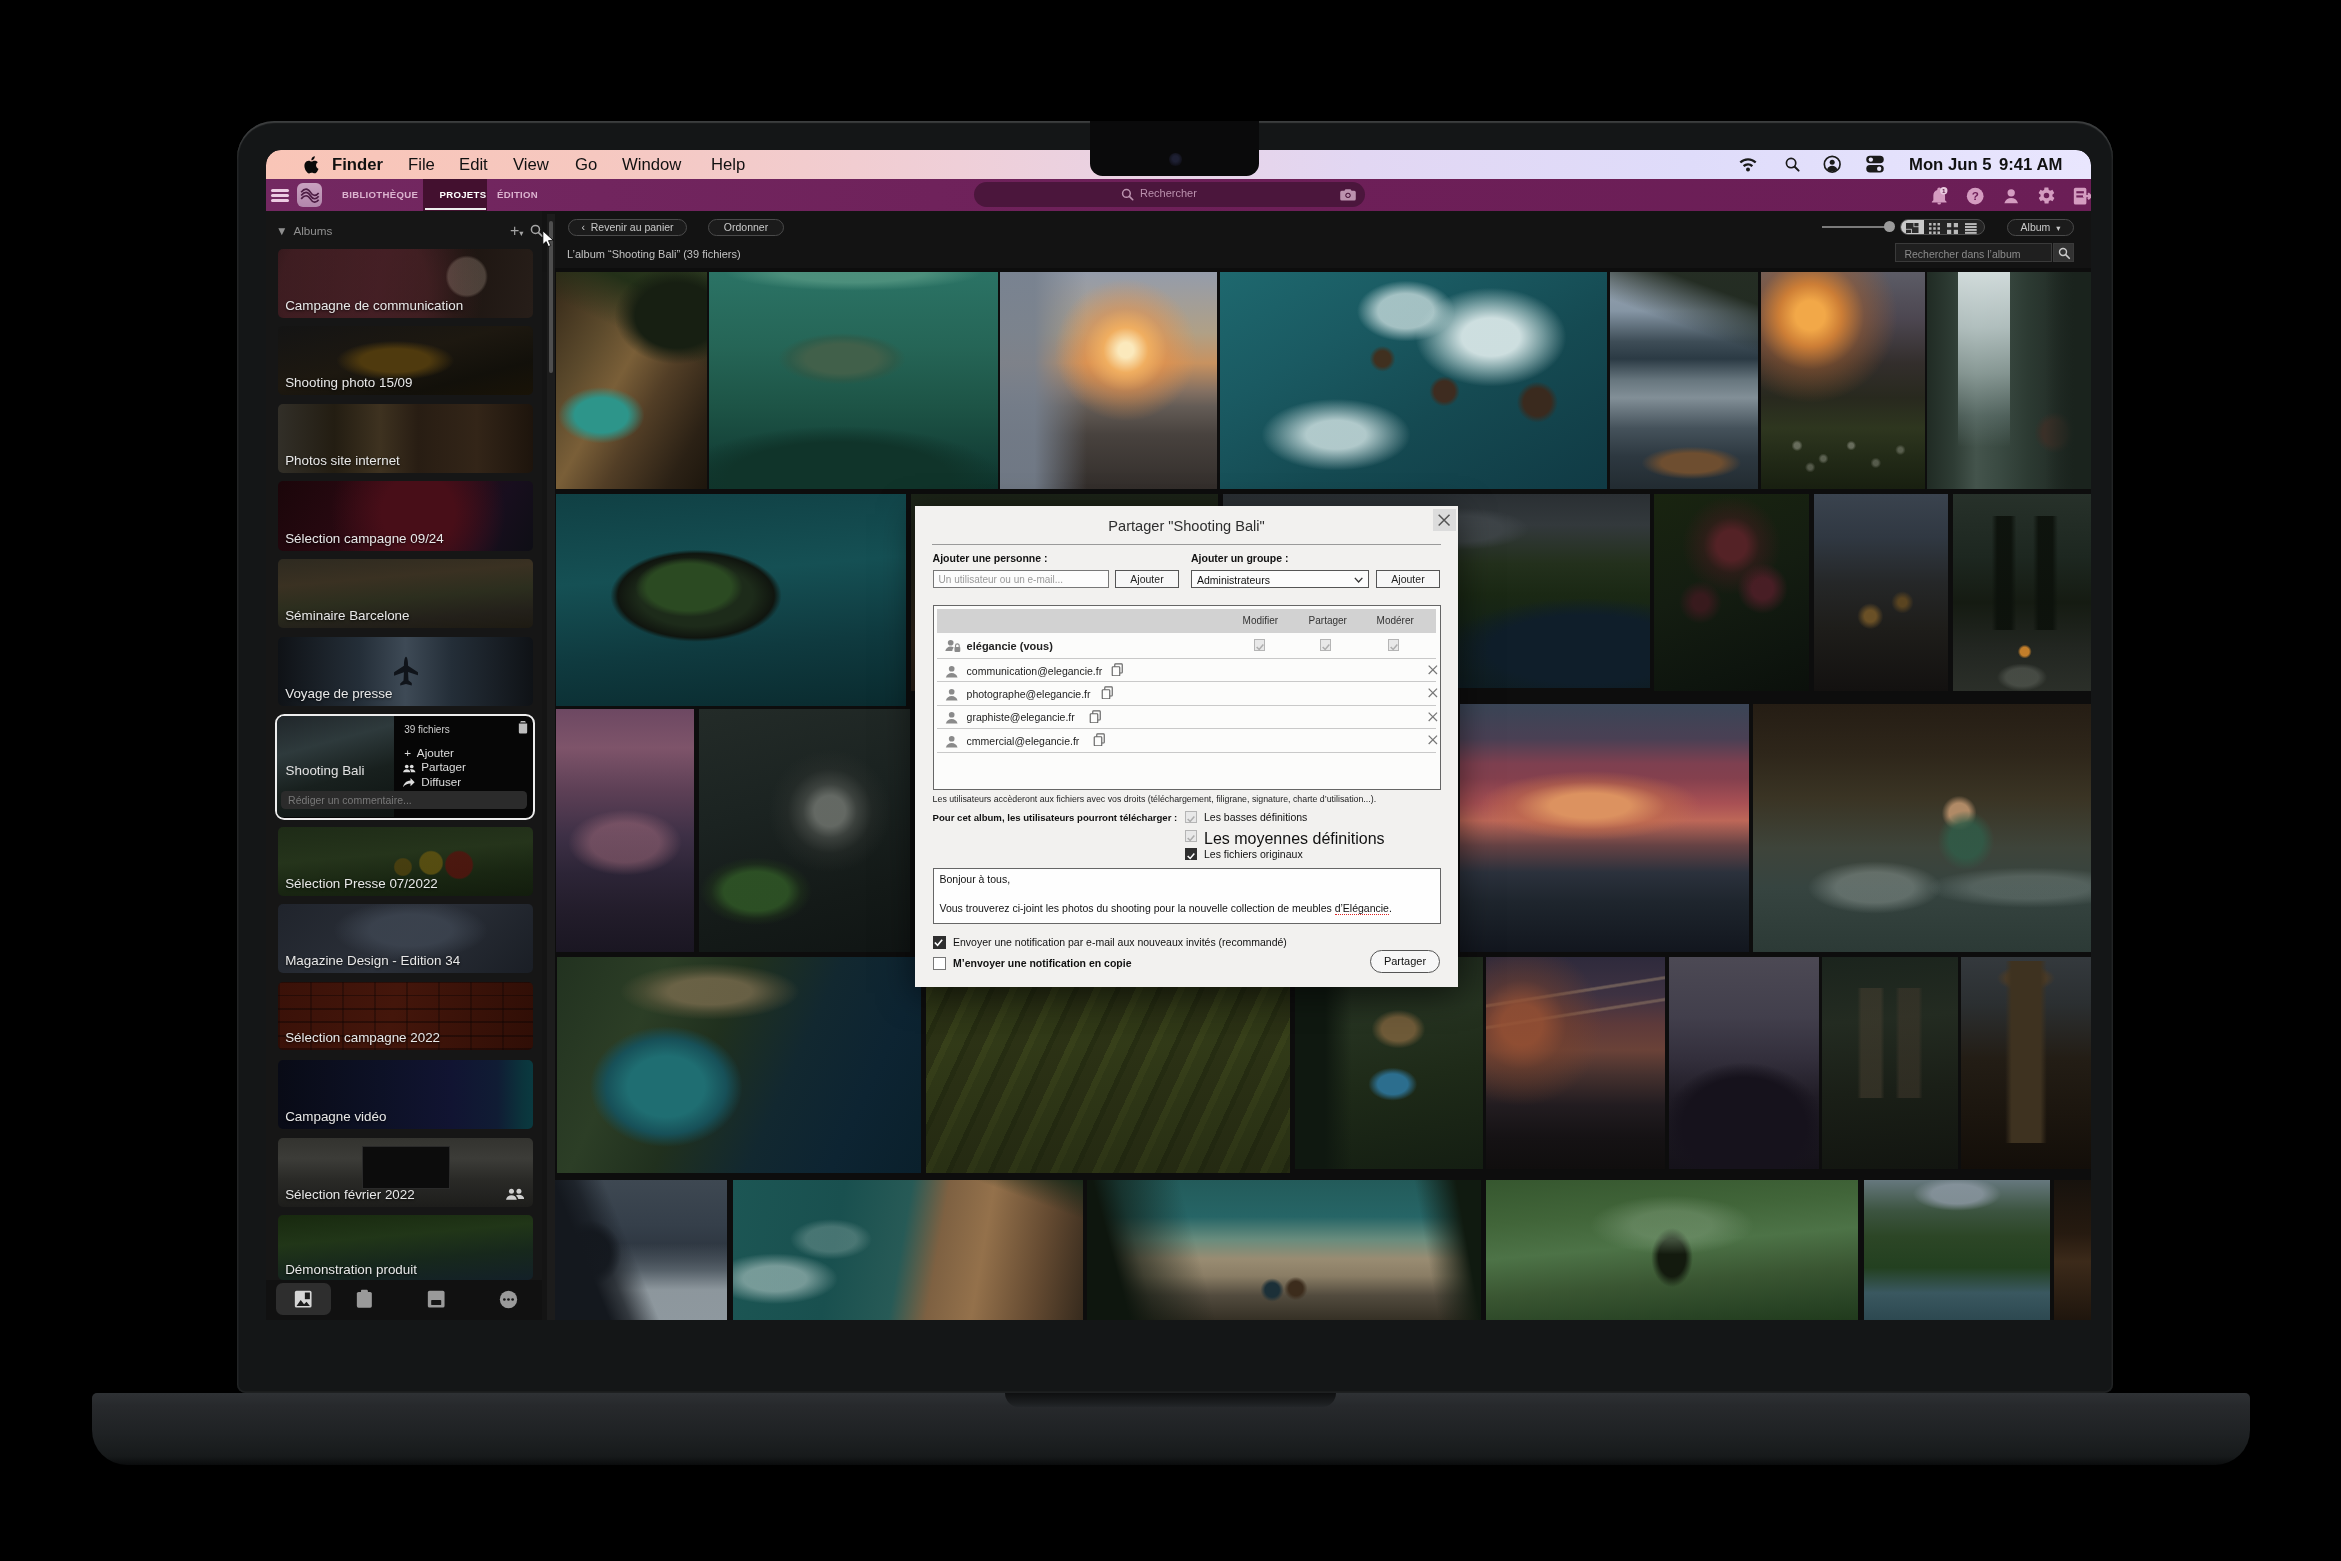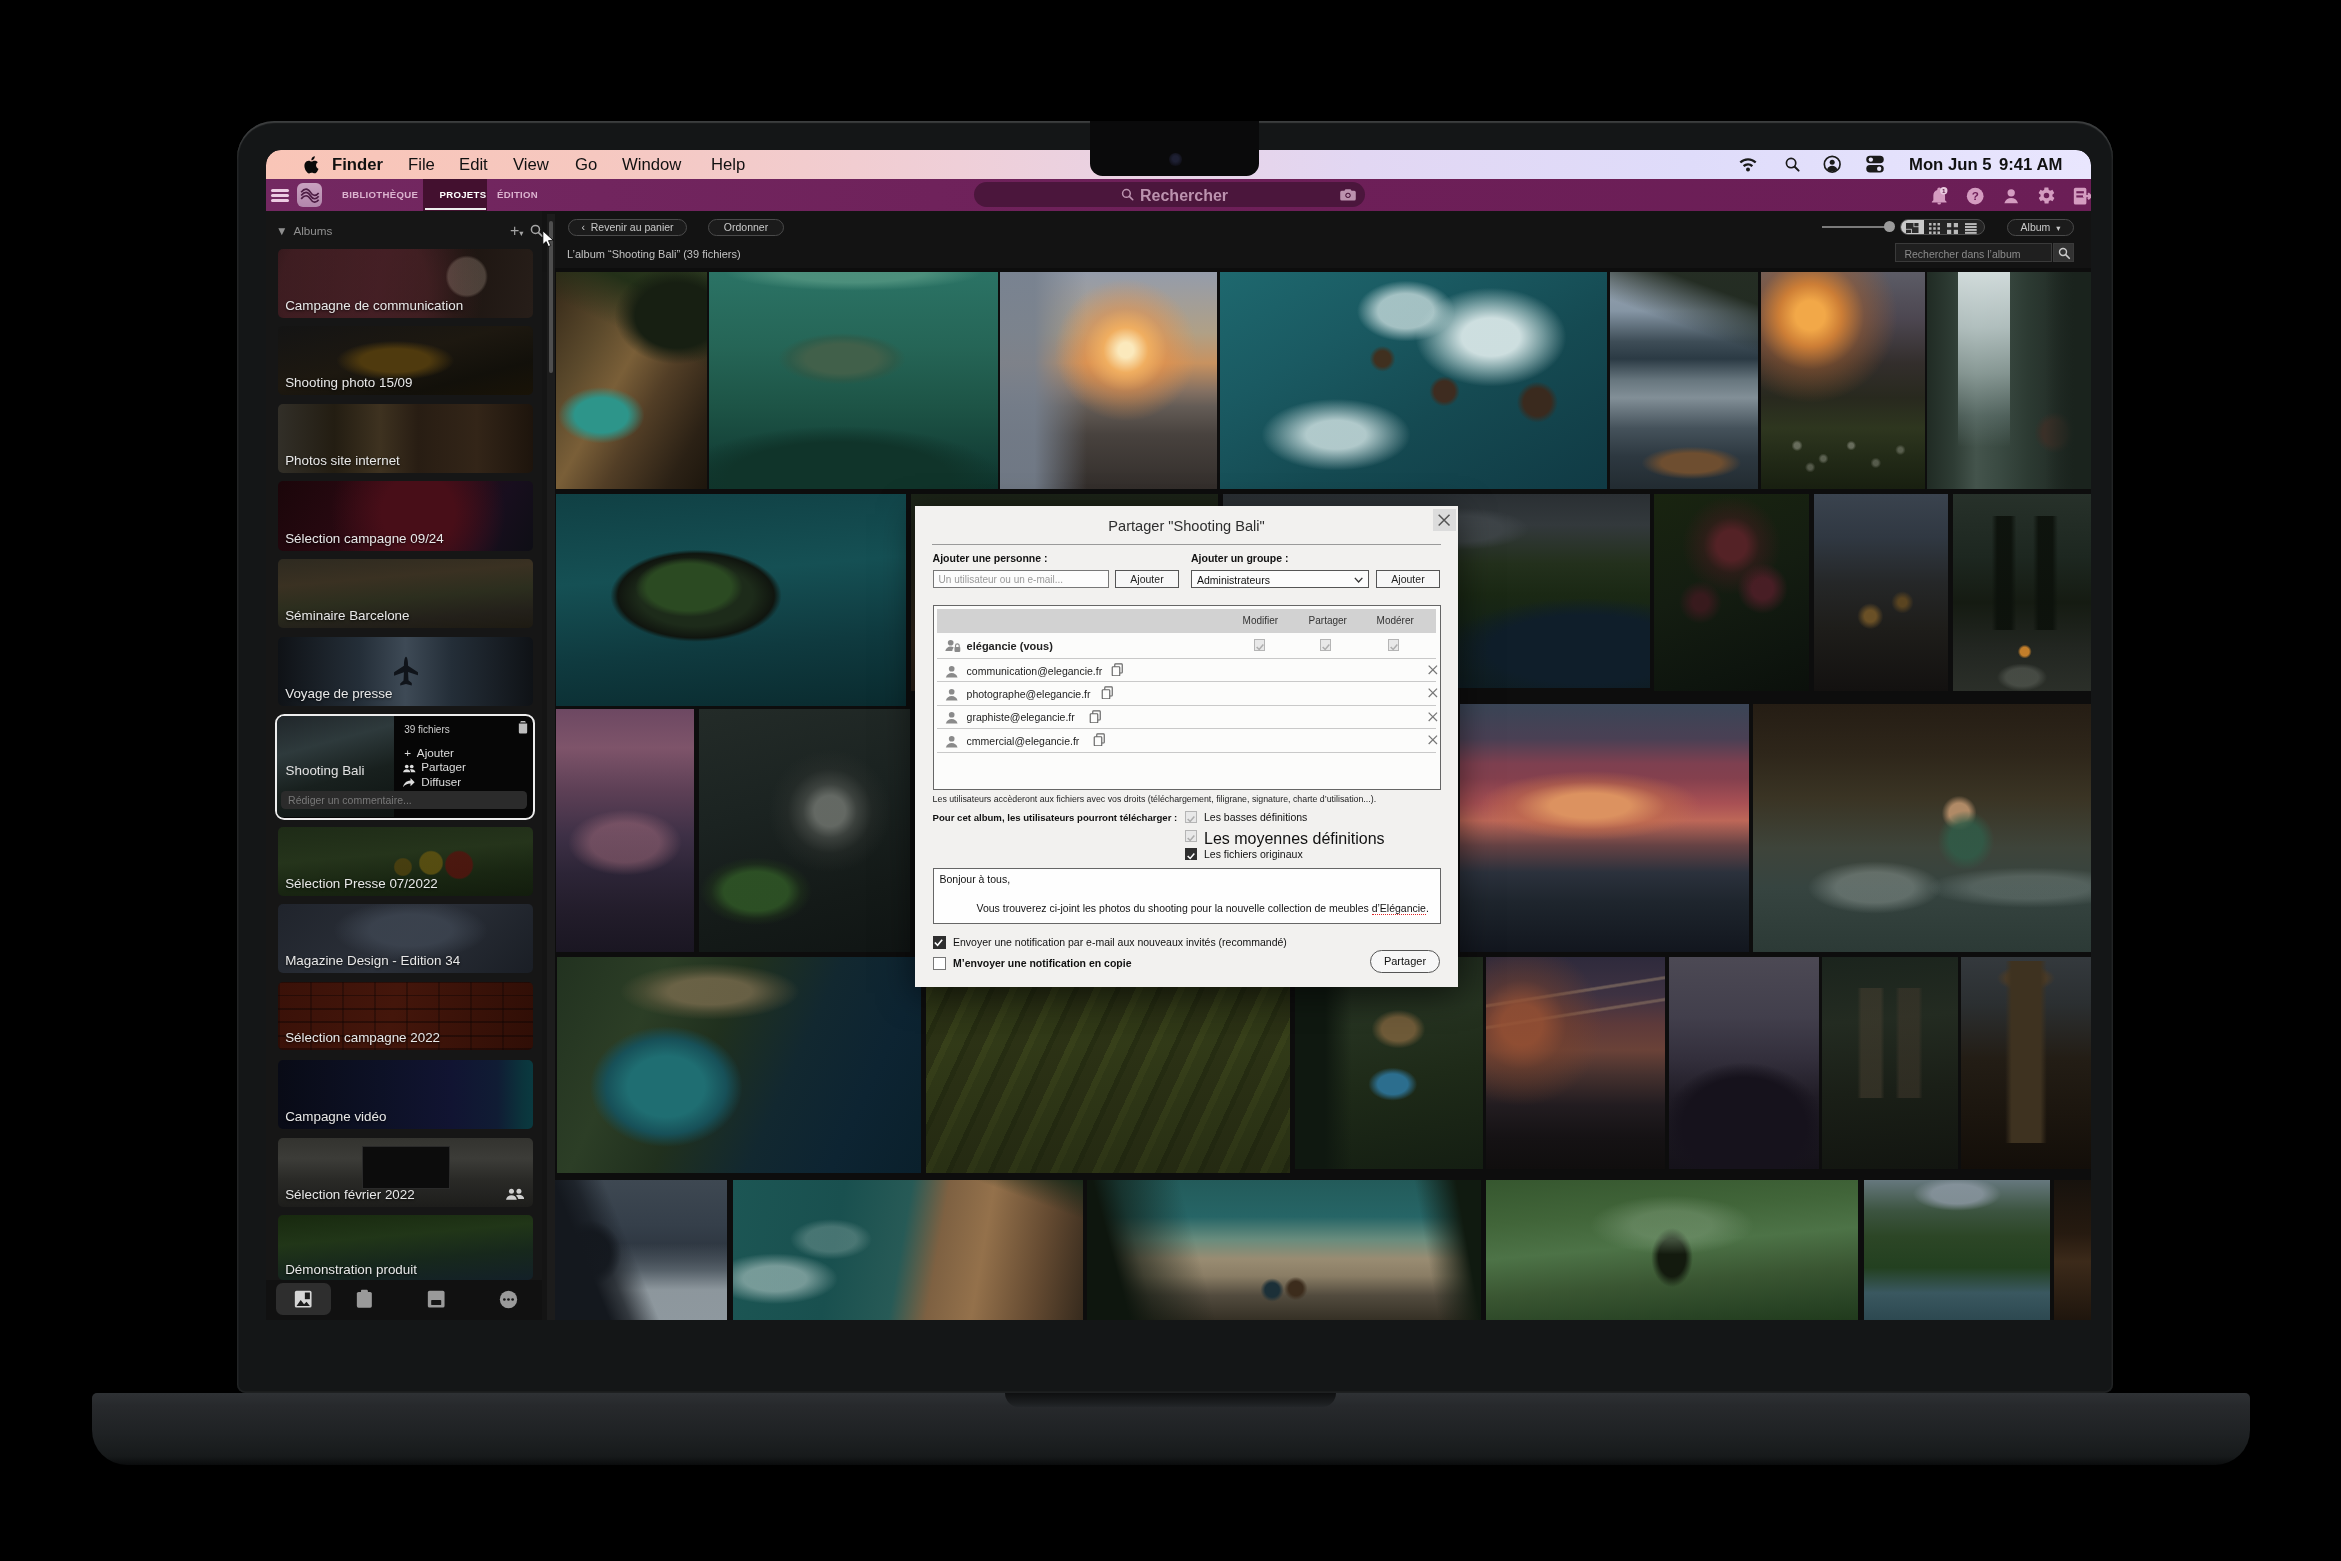--- a/index.html
+++ b/index.html
@@ -103,21 +103,21 @@
     <span class="tab" style="left:76px;width:74px;">BIBLIOTHÈQUE</span>
     <div class="abs" style="left:157px;top:0;width:64px;height:32px;background:#43102f"></div>
     <span class="tab" style="left:157px;width:64px;color:#fff;margin-left:8px;">PROJETS</span>
     <div class="abs" style="left:159px;top:29px;width:61px;height:2.1px;background:#efefef"></div>
     <span class="tab" style="left:229px;width:45px;">ÉDITION</span>
     <div class="abs" style="left:708px;top:3.3px;width:391px;height:25px;border-radius:12.5px;background:#4b163c;">
       <svg class="abs" style="left:147px;top:5.9px" width="13.4" height="13.4" viewBox="0 0 16 16">
           <circle cx="6.5" cy="6.5" r="4.6" fill="none" stroke="#bb92ae" stroke-width="1.8"></circle>
           <line x1="10" y1="10" x2="14" y2="14" stroke="#bb92ae" stroke-width="2" stroke-linecap="round"></line>
         </svg>
-      <span class="abs" style="left:166px;top:5px;font-size:16px;font-weight:700;color:#bb92ae">Rechercher</span>
+      <span class="abs" style="left:166px;top:5px;font-size:11px;font-weight:400;color:#bb92ae">Rechercher</span>
       <svg class="abs" style="left:366px;top:5.9px" width="16" height="13.4" viewBox="0 0 19 16">
           <path fill="#bb92ae" d="M6.5 1.5 5.2 3.2H2A1.8 1.8 0 0 0 .2 5v8A1.8 1.8 0 0 0 2 14.8h15A1.8 1.8 0 0 0 18.8 13V5A1.8 1.8 0 0 0 17 3.2h-3.2L12.5 1.5z"></path>
           <circle cx="9.5" cy="8.8" r="3.2" fill="#4b163c"></circle>
           <circle cx="9.5" cy="8.8" r="1.9" fill="#bb92ae"></circle>
         </svg>
     </div>
     <svg class="abs" style="left:1664px;top:7.5px" width="18.4" height="18.4" viewBox="0 0 22 22">
         <path fill="#d49cc0" d="M11 21a2.2 2.2 0 0 0 2.2-2.2H8.8A2.2 2.2 0 0 0 11 21zm7-5.2v-5.5c0-3.2-1.7-5.9-4.7-6.6v-.7a2.3 2.3 0 0 0-4.6 0v.7C5.7 4.4 4 7.1 4 10.3v5.5l-1.8 1.8v.9h17.6v-.9z"></path>
         <circle cx="16.5" cy="4.5" r="4.4" fill="#e9cade"></circle>
         <text x="16.5" y="7.3" font-size="7.5" font-weight="700" fill="#5d1c49" text-anchor="middle">1</text>
@@ -535,21 +535,21 @@
     <div class="abs" style="left:270px;top:324px;width:11.7px;height:11.7px;border:0.8px solid #b5b5b5;background:#e8e8e8;"><svg width="10" height="10" viewBox="0 0 12 12">
           <path d="M2 6l3 3 5-6" fill="none" stroke="#adadad" stroke-width="1.8"></path>
         </svg></div>
     <span class="abs" style="left:289px;top:324px;font-size:16px;color:#111;">Les moyennes définitions</span>
     <div class="abs" style="left:270px;top:342px;width:11.7px;height:11.7px;background:#2e2e2e;border:0.8px solid #2e2e2e;"><svg width="10" height="10" viewBox="0 0 12 12">
           <path d="M2 6l3 3 5-6" fill="none" stroke="#fff" stroke-width="1.8"></path>
         </svg></div>
     <span class="abs" style="left:289px;top:342px;font-size:10.5px;color:#111;">Les fichiers originaux</span>
     <div class="abs" style="left:17.6px;top:362px;width:508px;height:56px;border:1.3px solid #666;background:#fefefe;">
       <span class="abs" style="left:5.9px;top:4.2px;font-size:10.5px;color:#111;">Bonjour à tous,</span>
-      <span class="abs" style="left:5.9px;top:33px;font-size:10.5px;color:#111;margin-left:37px;">Vous trouverez ci-joint les photos du shooting pour la nouvelle collection de meubles <span style="border-bottom:1.7px dotted #d22;">d’Elégancie</span>.</span>
+      <span class="abs" style="left:5.9px;top:33px;font-size:10.5px;color:#111;">Vous trouverez ci-joint les photos du shooting pour la nouvelle collection de meubles <span style="border-bottom:1.7px dotted #d22;">d’Elégancie</span>.</span>
     </div>
     <div class="abs" style="left:18.4px;top:430px;width:12.5px;height:12.5px;background:#2e2e2e;"><svg width="11" height="11" viewBox="0 0 12 12">
           <path d="M2 6l3 3 5-6" fill="none" stroke="#fff" stroke-width="1.8"></path>
         </svg></div>
     <span class="abs" style="left:38px;top:430px;font-size:10.5px;font-weight:400;color:#111;">Envoyer une notification par e-mail aux nouveaux invités (recommandé)</span>
     <div class="abs" style="left:18.4px;top:451px;width:12.5px;height:12.5px;background:#fff;border:1.3px solid #777;"></div>
     <span class="abs" style="left:38px;top:451px;font-size:10.5px;font-weight:700;color:#111;">M’envoyer une notification en copie</span>
     <div class="abs" style="left:455px;top:444px;width:70px;height:22.6px;border:1.3px solid #555;border-radius:11.7px;background:#f7f7f7;text-align:center;line-height:21px;font-size:11px;color:#111;">Partager</div>
   </div>
 </div>

